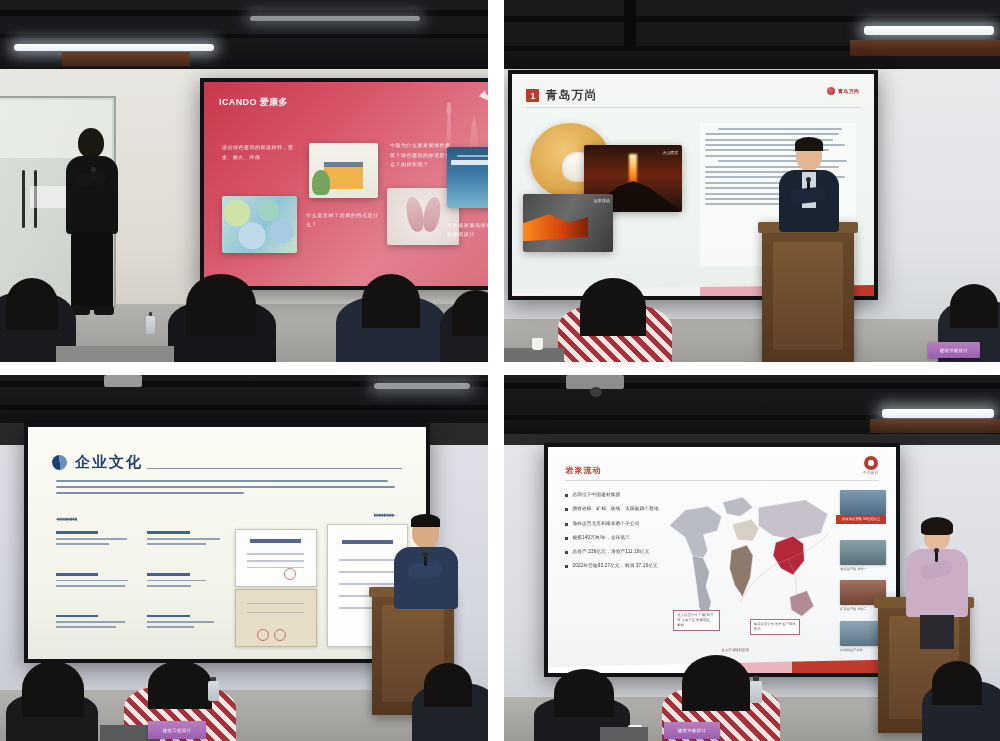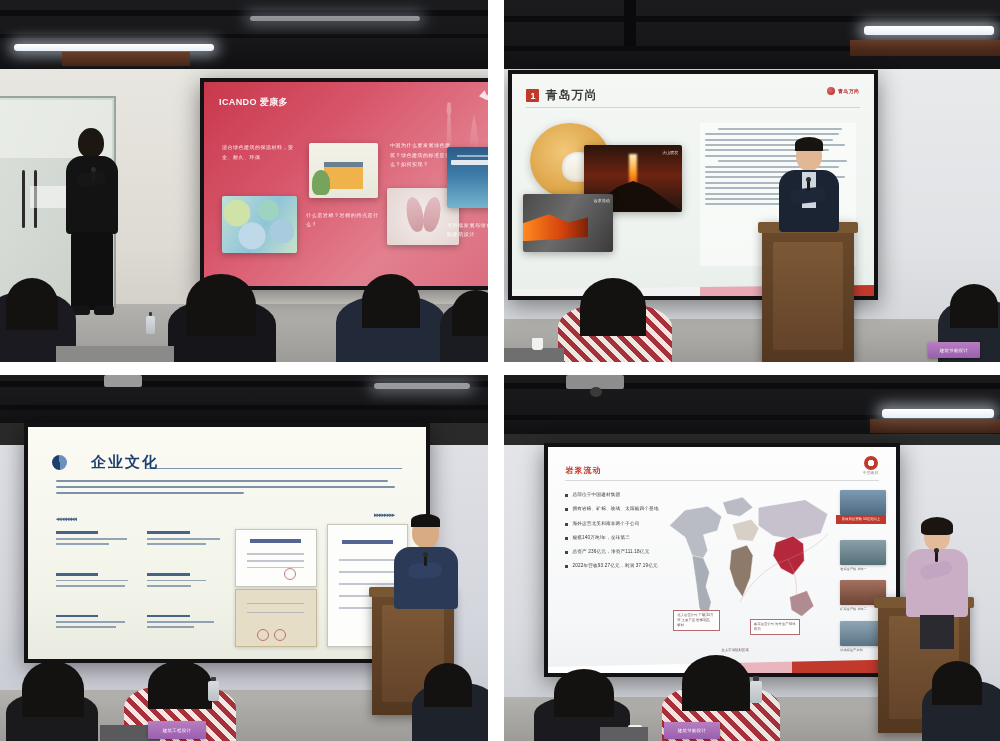--- a/index.html
+++ b/index.html
@@ -121,21 +121,21 @@
   .slide-white .para .ln.ind{margin-left:9%;}
   .slide-white .para .ln.s85{width:85%} .slide-white .para .ln.s92{width:92%}
   .slide-white .para .ln.s78{width:78%} .slide-white .para .ln.s96{width:96%}
   .slide-white .para .ln.s64{width:64%} .slide-white .para .ln.s88{width:88%}
   .slide-white .footbar{position:absolute;left:0;right:0;bottom:0;height:5%;
         background:linear-gradient(90deg,#f2f2f2 0 52%,#e8a9b4 52% 74%,#c0392b 74% 100%);
         clip-path:polygon(0 40%,100% 0,100% 100%,0 100%);}
 
   
   .slide-culture{position:absolute;inset:0;background:linear-gradient(#fbfbf4,#f2f3e9 70%,#e9ebe0);}
-  .slide-culture .hd{position:absolute;left:6%;top:11%;display:flex;align-items:center;gap:24px;}
+  .slide-culture .hd{position:absolute;left:6%;top:11%;display:flex;align-items:center;gap:8px;}
   .slide-culture .moon{width:15px;height:15px;border-radius:50%;
         background:conic-gradient(from 180deg,#1d3f70 0 50%,#6f8fbb 50% 100%);}
   .slide-culture .ttl{font-size:15px;font-weight:700;color:#1d3f70;letter-spacing:2px;}
   .slide-culture .rule{position:absolute;left:30%;right:6%;top:17.5%;height:1.5px;background:#1d3f70;opacity:.55;}
   .slide-culture .intro{position:absolute;left:7%;right:7%;top:23%;}
   .slide-culture .intro .ln{height:2px;background:#2c4f7c;opacity:.6;margin-bottom:4px;border-radius:1px;}
   .slide-culture .chev{position:absolute;font-size:7px;color:#1d3f70;letter-spacing:-1px;opacity:.8;}
   .slide-culture .blk{position:absolute;}
   .slide-culture .blk .bt{height:2.4px;width:56%;background:#1d3f70;opacity:.8;margin-bottom:4px;}
   .slide-culture .blk .ln{height:1.8px;background:#43618a;opacity:.55;margin-bottom:3.4px;}

